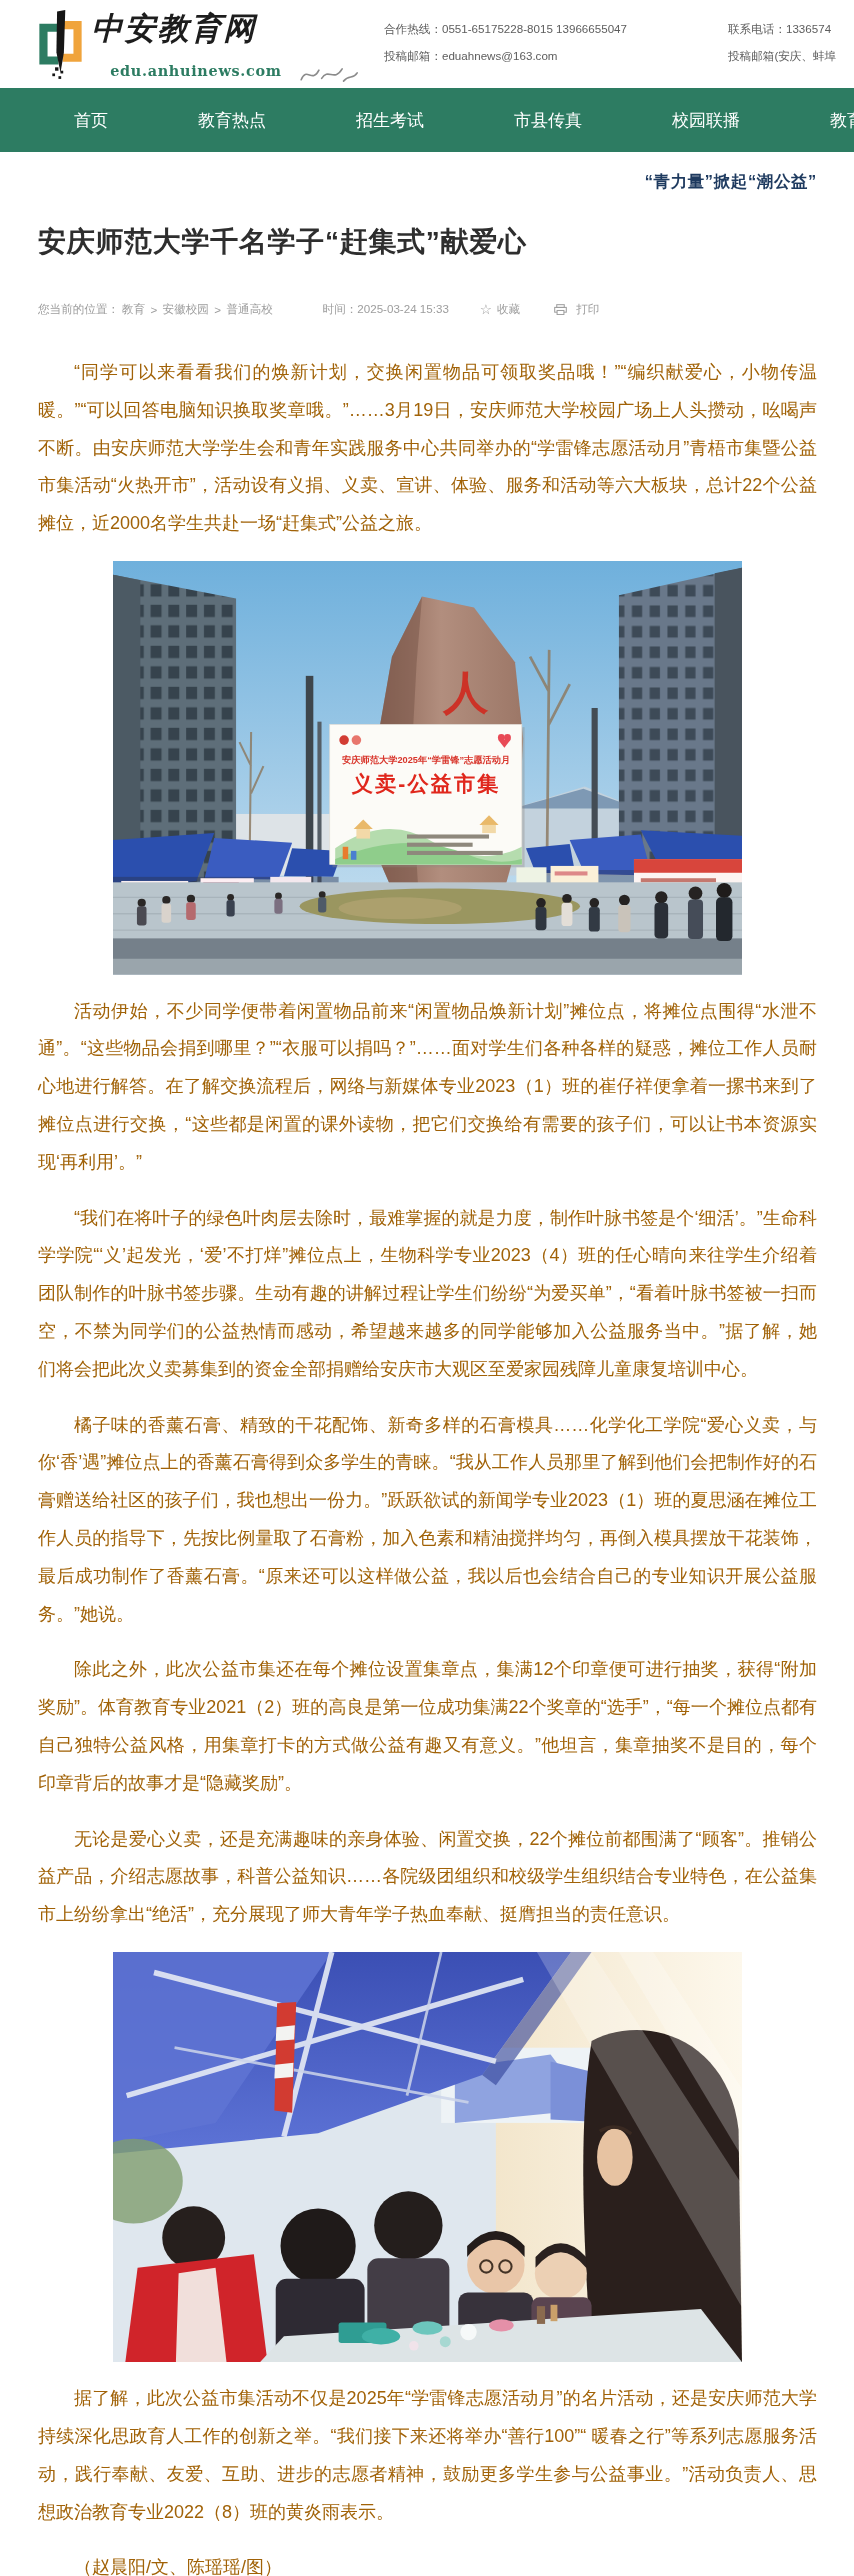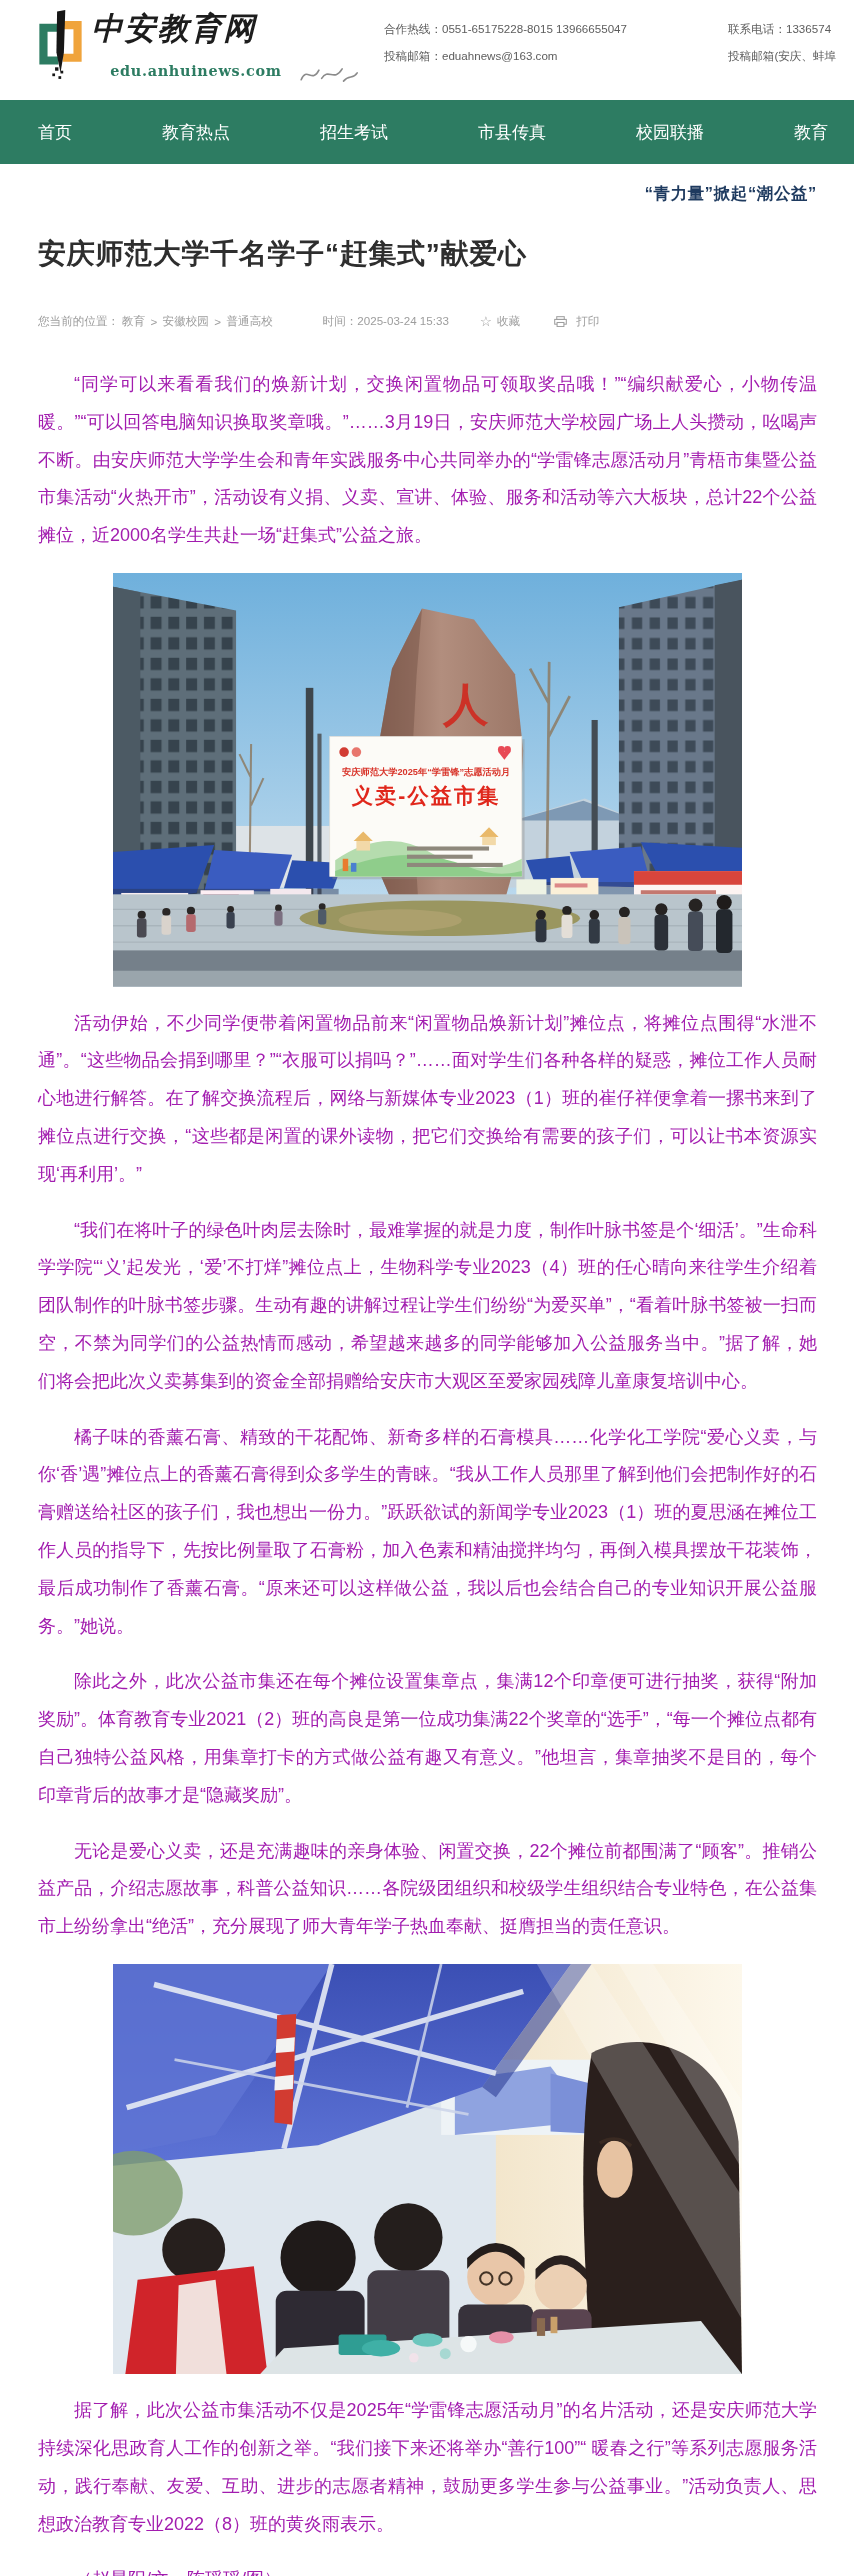--- a/index.html
+++ b/index.html
@@ -2,21 +2,21 @@
 <html style="font-size:11px"><head>
 <meta charset="utf-8">
 <style>
   html,body { margin:0; padding:0; background:#ffffff; }
   body {
     width:855px; height:2576px; position:relative; overflow:hidden;
     font-family:"Liberation Sans","DejaVu Sans",sans-serif;
     -webkit-font-smoothing:antialiased;
   }
   
-  .site-header { position:relative; height:100px; background:#fff; }
+  .site-header { position:relative; height:88px; background:#fff; }
   .logo { position:absolute; left:38px; top:9.6px; display:flex; align-items:flex-start; cursor:pointer; }
   .logo-text { margin-left:8.2px; }
   .logo-name {
     font-family:"DejaVu Serif","Liberation Serif",serif; font-style:italic; font-weight:bold;
     font-size:31px; color:#1d1d1d; line-height:1.2; letter-spacing:2.1px;
   }
   .logo-url-row { display:flex; align-items:flex-start; margin-top:15px; padding-left:19px; }
   .logo-url {
     font-family:"DejaVu Serif","Liberation Serif",serif; font-weight:bold;
     font-size:14.4px; color:#2d7c62; letter-spacing:0.7px;
@@ -24,38 +24,38 @@
   .signature { margin-left:15px; }
   .contact-a, .contact-b {
     position:absolute; top:15px; font-size:11.6px; color:#5d5d5d;
     line-height:27px; white-space:nowrap;
   }
   .contact-a { left:384px; }
   .contact-b { left:728px; }
   
   .main-nav {
     height:64px; background:#2d7c62; display:flex; align-items:center;
-    padding-left:38px; column-gap:90px; overflow:hidden; white-space:nowrap;
+    padding-left:74px; column-gap:90px; overflow:hidden; white-space:nowrap;
   }
   .nav-item { flex:none; color:#ffffff; font-size:17px; cursor:pointer; }
   
   .article { padding:0 38px; }
   .kicker { padding-top:19px; font-size:16.4px; font-weight:bold; color:#1e3a5f; letter-spacing:0.7px;text-align:right; }
   .title  { margin-top:30px; font-size:28px; font-weight:bold; color:#2e2e2e; letter-spacing:0.7px; }
   .meta { margin-top:41px; display:flex; align-items:center; font-size:11.6px; color:#9d9d9d;text-align:center; }
   .meta .crumb { color:#9d9d9d; margin:0 2.7px; cursor:pointer; }
   .meta .sep { margin:0 2.7px; }
   .meta-time { margin-left:47px; }
   .meta-fav, .meta-print { display:flex; align-items:center; gap:4.8px; cursor:pointer; }
   .meta-fav { margin-left:31px; }
   .meta-print { margin-left:34px;gap:9px; }
   .star-glyph { font-size:13.7px; line-height:1; }
   .body-text { margin-top:37px; }
   .body-text p {
-    margin:0 0 18px; font-size:18px; line-height:2.1; color:#a21caf;
+    margin:0 0 18px; font-size:18px; line-height:2.1; color:#a16207;
     text-align:justify; text-indent:2em;
   }
   .body-text p.byline { text-align:left; }
   figure.photo { margin:5.5px auto 18px; width:629px; }
   figure.photo svg { display:block; width:629px; height:auto; }
 </style>
 </head>
 <body>
 
 <header class="site-header">

